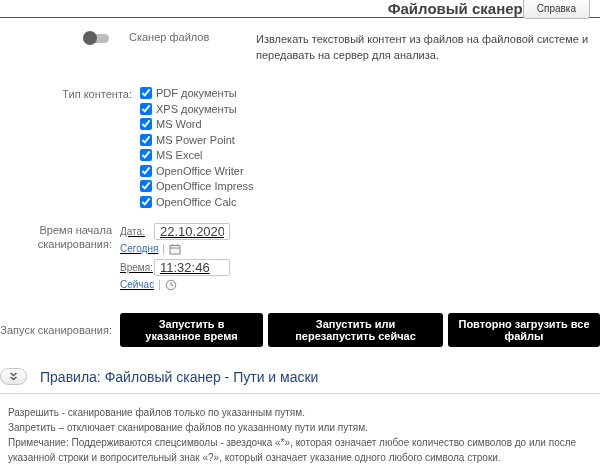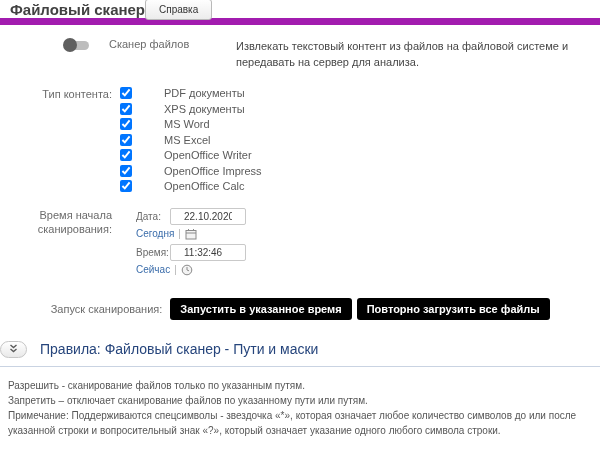--- a/index.html
+++ b/index.html
@@ -1,55 +1,55 @@
 <!DOCTYPE html>
 <html><head>
 <meta charset="utf-8">
 <style>
   * { margin:0; padding:0; box-sizing:border-box; }
   html,body { width:600px; height:465px; background:#fff; overflow:hidden;
     font-family:"Liberation Sans", sans-serif; }
 
-  .header { height:25px; border-bottom:7px solid #a21caf; display:flex;
-    align-items:center; justify-content:flex-start; padding:0 10px; }
+  .header { height:18px; border-bottom:1px solid #a21caf; display:flex;
+    align-items:center; justify-content:flex-end; padding:0 10px; }
   .page-title { font-size:15px; font-weight:bold; color:#424242; }
   .help-btn { font-size:10px; color:#333; padding:4px 13px;
     background:linear-gradient(#fefefe,#ececec); border:1px solid #b9b9b9;
     border-radius:3px; cursor:pointer; }
 
   .row { display:flex; }
   .form-label { width:112px; text-align:right; font-size:11px; color:#6b6b6b;
     line-height:14px; flex-shrink:0; }
 
   
-  .toggle-row { margin-top:13px; align-items:flex-start; }
+  .toggle-row { margin-top:13px; align-items:flex-start;padding-left:20px; }
   .toggle { margin-left:63px; width:27px; height:14px; position:relative;
     flex-shrink:0; cursor:pointer; }
   .toggle-track { position:absolute; left:1px; top:3px; width:25px; height:9px;
     background:#bdbdbd; border-radius:5px; }
   .toggle-knob { position:absolute; left:0; top:0; width:14px; height:14px;
     background:#5f5f5f; border-radius:50%; }
   .toggle-label { margin-left:19px; width:127px; font-size:11px; color:#6b6b6b;
     flex-shrink:0; }
   .scanner-desc { width:352px; font-size:11px; color:#474747; line-height:16px; }
 
   
-  .content-type-row { margin-top:17px; }
+  .content-type-row { margin-top:24px;padding-left:20px; }
   .checkbox-list { margin-left:8px; }
   .checkbox-item { display:flex; align-items:center; height:12px;
-    margin-bottom:3.5px; font-size:11px; color:#5a5a5a;gap:28px; }
+    margin-bottom:3.5px; font-size:11px; color:#5a5a5a; }
   .checkbox-item input { width:12px; height:12px; margin:0 4px 0 0; }
 
   
   .time-row { margin-top:12px; }
-  .time-fields { margin-left:24px; }
+  .time-fields { margin-left:8px;text-decoration:underline; }
   .field-row { display:flex; align-items:center; }
   .field-label { font-size:10px; color:#6b6b6b; width:34px; }
   .text-input { width:76px; height:17px; border:1px solid #c9c9c9;
-    border-radius:2px; font-size:10px; color:#3c3c3c; padding:0 13px;
+    border-radius:2px; font-size:13px; color:#3c3c3c; padding:0 5px;
     font-family:"Liberation Sans", sans-serif; }
   .link-row { display:flex; align-items:flex-start; font-size:10px;
     margin:3px 0 4px 0; }
   .link { color:#3a6caa; cursor:pointer; }
   .sep { color:#b5b5b5; margin:0 4px; }
   .mini-icon { display:inline-flex; cursor:pointer; }
 
   
   .launch-row { margin-top:18px; align-items:center;justify-content:center; }
   .btn-group { margin-left:8px; display:flex; gap:5px; }
@@ -93,20 +93,24 @@
       <input type="checkbox" checked="" style="">
       <span>PDF документы</span>
     </label>
     <label class="checkbox-item">
       <input type="checkbox" checked="" style="">
       <span>XPS документы</span>
     </label>
     <label class="checkbox-item">
       <input type="checkbox" checked="" style="">
       <span>MS Word</span>
+    </label>
+    <label class="checkbox-item">
+      <input type="checkbox" checked="" style="">
+      <span>MS Power Point</span>
     </label>
     <label class="checkbox-item">
       <input type="checkbox" checked="" style="">
       <span>MS Excel</span>
     </label>
     <label class="checkbox-item">
       <input type="checkbox" checked="" style="">
       <span>OpenOffice Writer</span>
     </label>
     <label class="checkbox-item">
@@ -154,20 +158,21 @@
           </svg>
       </span>
     </div>
   </div>
 </div>
 
 <div class="row launch-row">
   <div class="form-label">Запуск сканирования:</div>
   <div class="btn-group">
     <button class="blue-btn">Запустить в указанное время</button>
+    <button class="blue-btn">Запустить или перезапустить сейчас</button>
     <button class="blue-btn">Повторно загрузить все файлы</button>
   </div>
 </div>
 
 <div class="section-header">
   <div class="collapse-btn">
     <svg width="11" height="10" viewBox="0 0 11 10">
         <polyline points="2.5,1 5.5,3.5 8.5,1" fill="none" stroke="#5a5a5a" stroke-width="1.4"></polyline>
         <polyline points="2.5,5 5.5,7.5 8.5,5" fill="none" stroke="#5a5a5a" stroke-width="1.4"></polyline>
       </svg>

